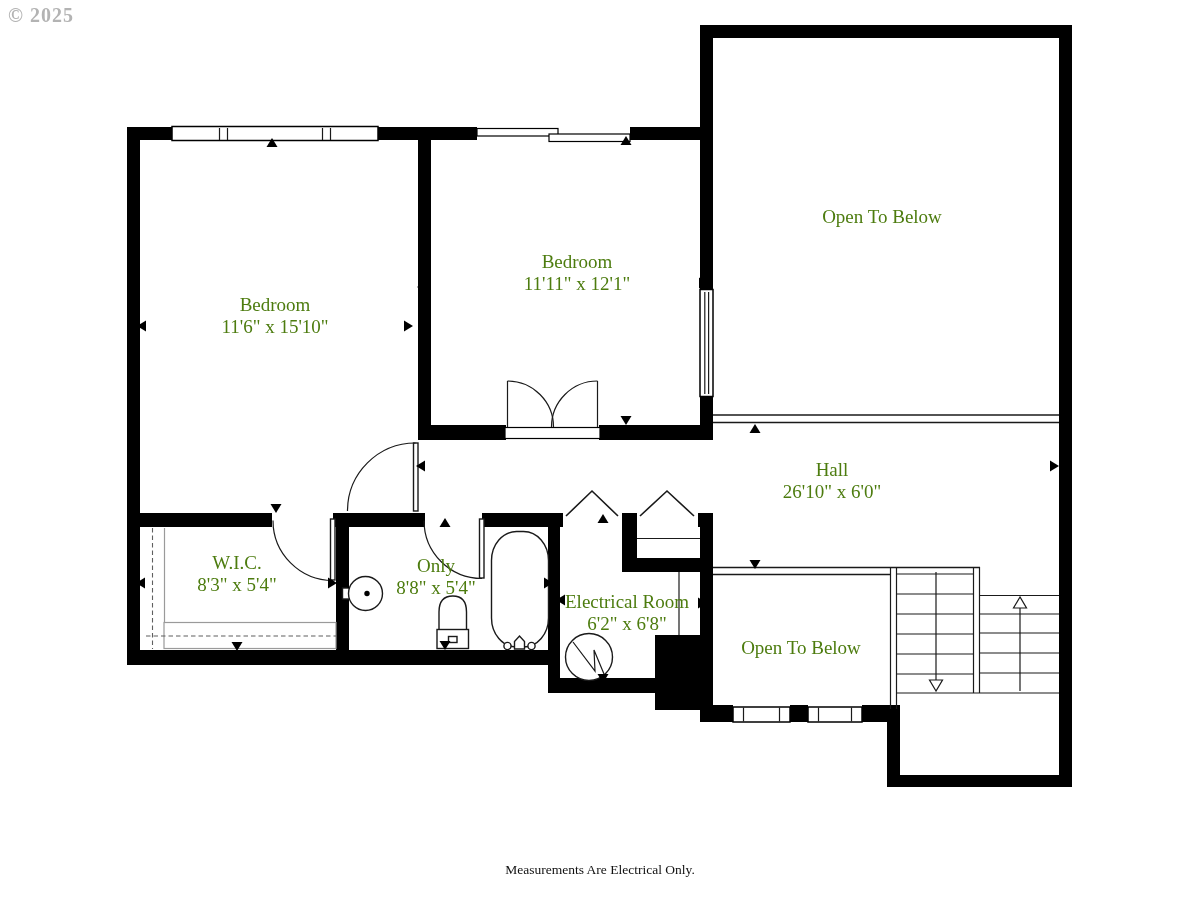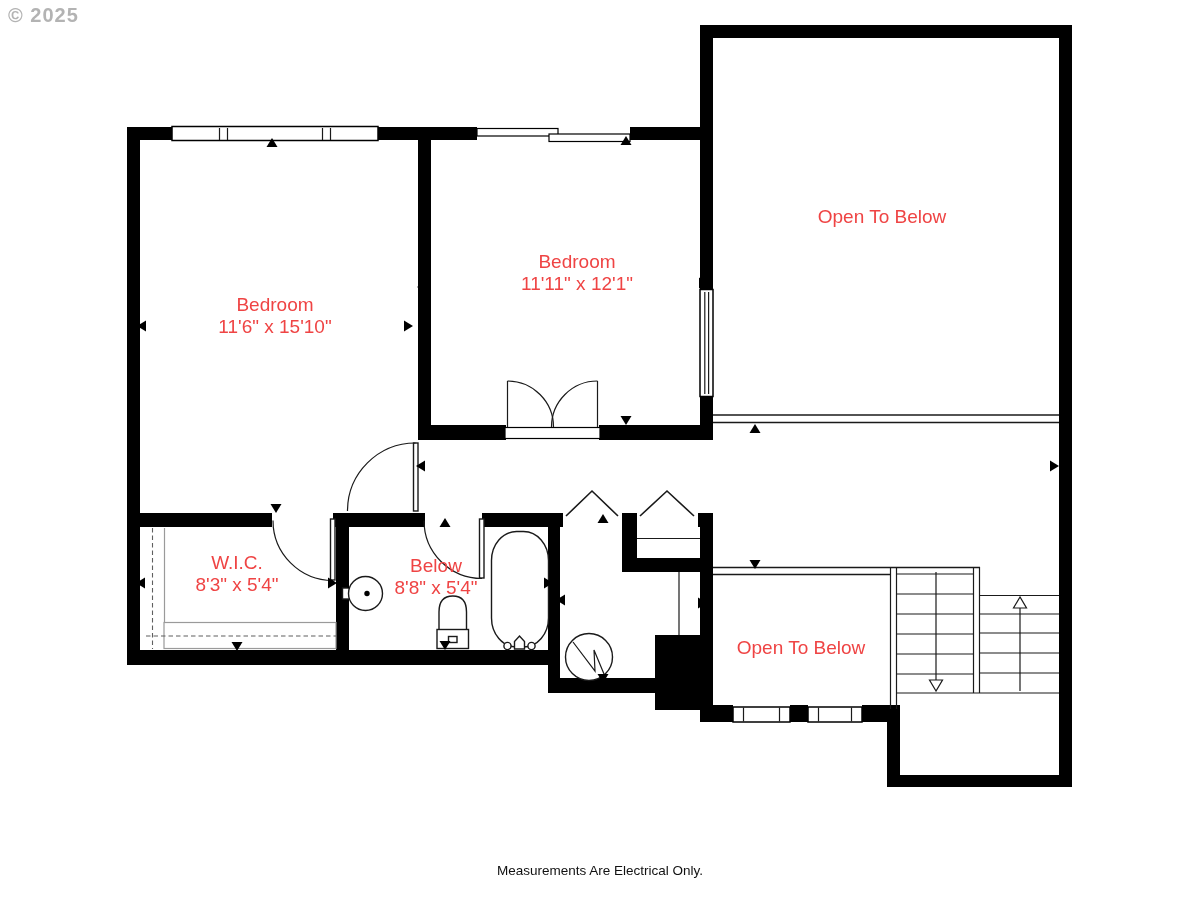--- a/index.html
+++ b/index.html
@@ -1,33 +1,33 @@
 <!DOCTYPE html>
 <html style="--wall: #000000; --line: #1a1a1a; --closet: #9a9a9a; --wm: #b3b3b3;"><head>
 <meta charset="utf-8">
 <style>
   :root{ --wall:#000000; --line:#1a1a1a; --closet:#9a9a9a; --wm:#b3b3b3; }
   html,body{margin:0;padding:0;background:#fff;}
   .canvas{position:relative;width:1200px;height:888px;background:#fff;overflow:hidden;
-          font-family:Liberation Sans, sans-serif;}
+          font-family:Liberation Serif, serif;}
   .plan-svg{position:absolute;left:0;top:0;}
   .wall{fill:var(--wall);stroke:none;}
   .win{fill:#ffffff;stroke:var(--wall);stroke-width:1.5;}
   .win-thin{fill:#ffffff;stroke:var(--wall);stroke-width:1.2;}
   .ln{stroke:var(--line);stroke-width:1.6;fill:none;}
   .ln-thin{stroke:var(--line);stroke-width:1.2;fill:none;}
   .fix{fill:#ffffff;stroke:var(--line);stroke-width:1.4;}
   .dot{fill:var(--wall);stroke:none;}
   .arrowhead{fill:var(--wall);stroke:none;}
   .hollow{fill:#ffffff;stroke:var(--line);stroke-width:1.2;}
   .dash{stroke:#5f5f5f;stroke-width:1.1;fill:none;stroke-dasharray:4.5 3;}
   .gray{stroke:var(--closet);stroke-width:1.2;fill:none;}
   .shelf{fill:#ffffff;stroke:var(--closet);stroke-width:1.2;}
   .room-label{position:absolute;transform:translate(-50%,-50%);text-align:center;
-              white-space:nowrap;font-size:19px;line-height:21.5px;color:#ef4444;}
+              white-space:nowrap;font-size:19px;line-height:21.5px;color:#4d7c0f;}
   .room-label span{display:block;}
   .watermark{position:absolute;left:8px;top:4px;font-size:20px;font-weight:600;
              letter-spacing:1px;color:var(--wm);}
   .footer-note{position:absolute;left:600px;top:870px;transform:translate(-50%,-50%);
                font-size:13.5px;color:#111;}
 </style>
 </head>
 <body>
 
 <div class="canvas">
@@ -226,31 +226,39 @@
 
   <div class="room-label" style="left:577px;top:272px">
     <span>Bedroom</span>
     <span>11'11" x 12'1"</span>
   </div>
 
   <div class="room-label" style="left:882px;top:217px">
     <span>Open To Below</span>
   </div>
 
+  <div class="room-label" style="left:832px;top:480px">
+    <span>Hall</span>
+    <span>26'10" x 6'0"</span>
+  </div>
 
   <div class="room-label" style="left:237px;top:573px">
     <span>W.I.C.</span>
     <span>8'3" x 5'4"</span>
   </div>
 
   <div class="room-label" style="left:436px;top:576px">
-    <span>Below</span>
+    <span>Only</span>
     <span>8'8" x 5'4"</span>
   </div>
 
+  <div class="room-label" style="left:627px;top:612px">
+    <span>Electrical Room</span>
+    <span>6'2" x 6'8"</span>
+  </div>
 
   <div class="room-label" style="left:801px;top:648px">
     <span>Open To Below</span>
   </div>
 
   <div class="footer-note">Measurements Are Electrical Only.</div>
 
 </div>
 
 </body></html>

